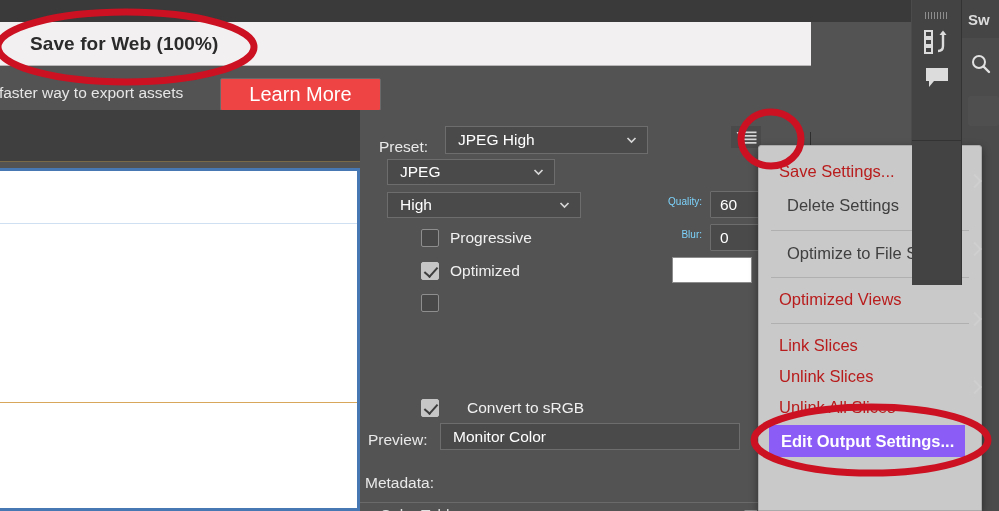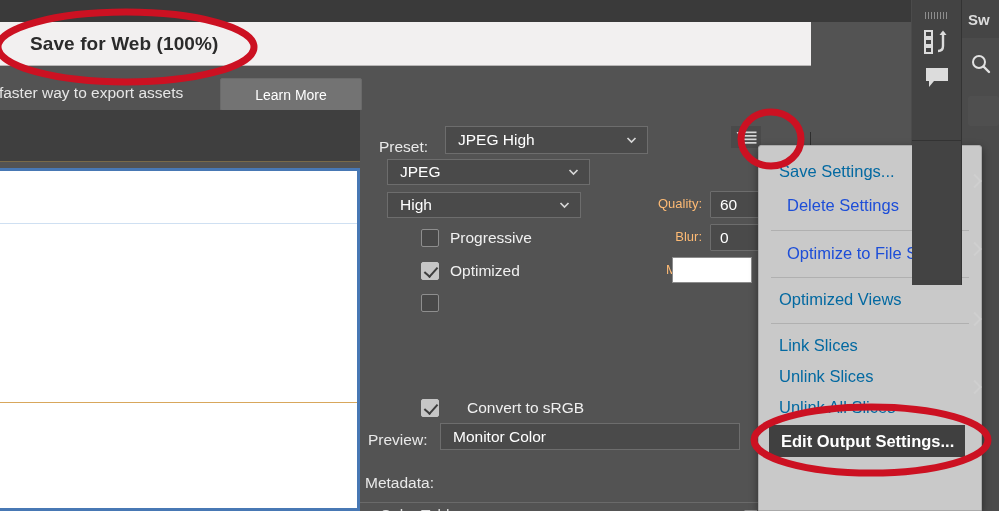--- a/index.html
+++ b/index.html
@@ -20,37 +20,37 @@
   
   .dialog        { position:absolute; left:0; top:22px; width:811px; height:489px;
                    background:#535353; border-right:1px solid #2e2e2e; }
   .dialog-title  { position:absolute; left:0; top:0; width:811px; height:44px;
                    background:#f2f0f0; border-bottom:1px solid #b9b7b7; }
   .dialog-title span { position:absolute; left:30px; top:11px;
                    font-size:19px; font-weight:bold; color:#2b2b2b; letter-spacing:.1px; }
 
   .promo-bar     { position:absolute; left:0; top:44px; width:811px; height:66px; background:#535353; }
   .promo-text    { position:absolute; left:-14px; top:84px; font-size:15.5px; color:#e6e6e6; white-space:nowrap; }
-  .learn-btn     { position:absolute; left:220px; top:78px; width:142px; height:33px;
-                   background:#737373; border:1px solid #6a6a6a; border-radius:2px;
-                   color:#fff; font-size:14px; display:flex; align-items:center; justify-content:center; cursor:pointer; }
+  .learn-btn     { position:absolute; left:220px; top:78px; width:161px; height:33px;
+                   background:#ef4444; border:1px solid #6a6a6a; border-radius:2px;
+                   color:#fff; font-size:20px; display:flex; align-items:center; justify-content:center; cursor:pointer; }
 
   
   .preview-wrap  { position:absolute; left:0; top:110px; width:379px; height:401px; background:#535353; }
   .preview-head  { position:absolute; left:0; top:0; width:368px; height:52px; background:#3f3f3f;
                    border-bottom:1px solid #7a6a48; }
   .canvas        { position:absolute; left:-4px; top:58px; width:364px; height:343px;
                    background:#fff; border:3px solid #4878b4; border-top-width:3px; }
   .guide-blue    { position:absolute; left:0; top:52px; width:100%; height:1px; background:#cfe0f2; }
   .guide-amber   { position:absolute; left:0; top:231px; width:100%; height:1px; background:#d8a75c; }
 
   
   .settings      { position:absolute; left:360px; top:110px; width:432px; height:401px; background:#535353; }
   .lbl           { position:absolute; color:#e9e9e9; font-size:15.5px; white-space:nowrap; }
-  .lbl-r         { position:absolute; color:#fdba74; font-size:13px; white-space:nowrap; text-align:right; }
+  .lbl-r         { position:absolute; color:#7dd3fc; font-size:10px; white-space:nowrap; text-align:right; }
 
   .select        { position:absolute; background:#4a4a4a; border:1px solid #6d6d6d; border-radius:0;
                    color:#fff; font-size:15.5px; display:flex; align-items:center;
                    padding-left:12px; cursor:pointer; }
   .select .chev  { position:absolute; right:9px; top:50%; transform:translateY(-50%);
                    width:13px; height:13px; }
   .chev svg      { display:block; }
 
   .field         { position:absolute; background:#4a4a4a; border:1px solid #6d6d6d; border-radius:1px;
                    color:#fff; font-size:15.5px; display:flex; align-items:center; padding-left:9px; cursor:text; }
@@ -68,25 +68,25 @@
                    display:flex; align-items:center; justify-content:center; cursor:pointer; }
   .section-hdr   { position:absolute; color:#e0e0e0; font-size:15.5px; }
   .sect-divider  { position:absolute; background:#6a6a6a; height:1px; }
 
   
   .flyout        { position:absolute; left:758px; top:145px; width:224px; height:366px;
                    background:#c9c9c9; border:1px solid #aaa; border-radius:3px 3px 0 0;
                    box-shadow:0 3px 9px rgba(0,0,0,.45); overflow:hidden; }
   .mi            { position:absolute; left:0; width:224px; height:31px; display:flex; align-items:center;
                    padding-left:20px; font-size:16.5px; white-space:nowrap; cursor:pointer; }
-  .mi.enabled    { color:#1d4ed8;padding-left:28px; }
-  .mi.disabled   { color:#0369a1; cursor:default; }
+  .mi.enabled    { color:#404040;padding-left:28px; }
+  .mi.disabled   { color:#b91c1c; cursor:default; }
   .msep          { position:absolute; left:12px; width:198px; height:1px; background:#b0b0b0; }
   .mi-hl         { position:absolute; left:10px; width:196px; height:32px; border-radius:0;
-                   background:#404040; color:#fff; display:flex; align-items:center;
+                   background:#8b5cf6; color:#fff; display:flex; align-items:center;
                    padding-left:12px; font-size:16.5px; font-weight:bold; white-space:nowrap; cursor:pointer; }
 
   
   .rail          { position:absolute; left:912px; top:0; width:50px; height:285px; background:#434343;
                    border-right:1px solid #333; }
   .rail-grip     { position:absolute; left:13px; top:12px; width:24px; height:7px;
                    background:repeating-linear-gradient(90deg,#8e8e8e 0 1px,transparent 1px 3px); }
   .rail-ico      { position:absolute; left:0; width:50px; height:44px;
                    display:flex; align-items:center; justify-content:center; cursor:pointer; }
   .rail-sep      { position:absolute; left:0; top:140px; width:50px; height:1px; background:#333; }
@@ -150,21 +150,21 @@
     <div class="panel-menu-ico" style="left:371px; top:16px;">
       <svg width="21" height="13" viewBox="0 0 21 13">
         <path d="M0.5 1 L7 1 L3.75 6 Z" fill="#d8d8d8"></path>
         <rect x="8" y="0.5" width="12.5" height="1.7" fill="#d8d8d8"></rect>
         <rect x="8" y="4" width="12.5" height="1.7" fill="#d8d8d8"></rect>
         <rect x="8" y="7.5" width="12.5" height="1.7" fill="#d8d8d8"></rect>
         <rect x="8" y="11" width="12.5" height="1.7" fill="#d8d8d8"></rect>
       </svg>
     </div>
 
-    <div class="select" style="left:27px; top:49px; width:203px; height:26px;">
+    <div class="select" style="left:27px; top:49px; width:168px; height:26px;">
       <span>JPEG</span>
       <span class="chev">
         <svg viewBox="0 0 13 13">
             <path d="M2.5 4.5 L6.5 8.5 L10.5 4.5" fill="none" stroke="#d7d7d7" stroke-width="1.7"></path>
           </svg>
       </span>
     </div>
 
     <div class="select" style="left:27px; top:82px; width:194px; height:26px;">
       <span>High</span>

